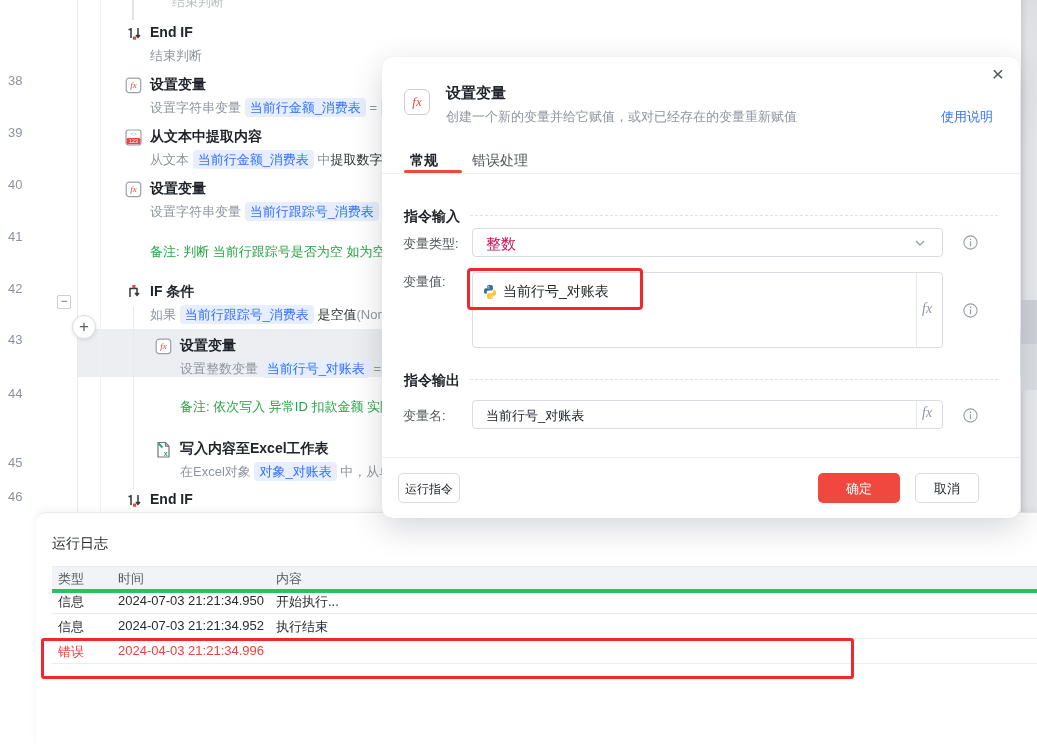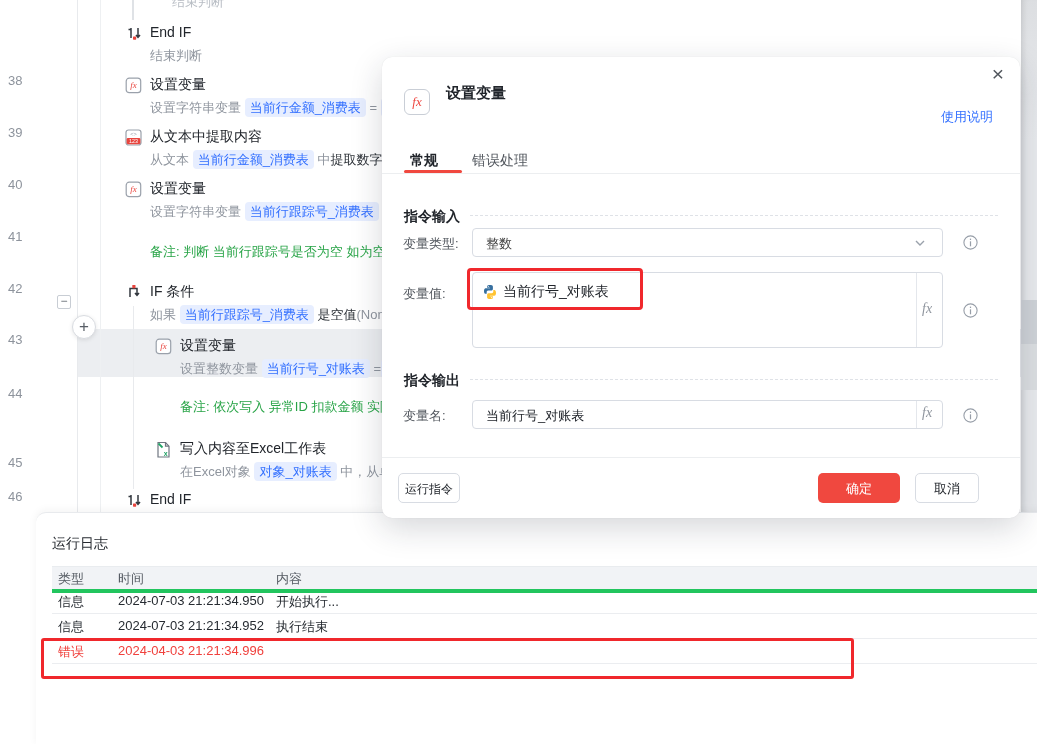--- a/index.html
+++ b/index.html
@@ -8,21 +8,21 @@
 
   
   .flow{position:absolute;left:0;top:0;width:1037px;height:512px;background:#fff;overflow:hidden;}
   .gutter-line{position:absolute;left:77px;top:0;width:1px;height:512px;background:#e8eaed;}
   .content-line{position:absolute;left:100px;top:0;width:1px;height:512px;background:#eef0f2;}
   .nest-line{position:absolute;left:133px;top:306px;width:1px;height:183px;background:#e8eaed;}
   .top-connector{position:absolute;left:132px;top:0;width:2px;height:20px;background:#dfe2e6;}
   .top-partial{position:absolute;left:172px;top:-7px;font-size:13px;color:#b8bdc4;}
   .row-highlight{position:absolute;left:77px;top:329px;width:944px;height:48px;background:#eceef1;}
   .flow-num{position:absolute;left:8px;font-size:13px;color:#8d939c;margin-top:37px;}
-  .flow-title{position:absolute;font-size:14px;font-weight:400;color:#21252b;white-space:nowrap;}
+  .flow-title{position:absolute;font-size:14px;font-weight:700;color:#21252b;white-space:nowrap;}
   .flow-sub{position:absolute;font-size:13px;color:#8f959e;white-space:nowrap;line-height:19px;}
   .flow-sub .seg-dark{color:#2b3036;}
   .seg-pill{display:inline-block;background:#e7eeff;color:#3370ff;border-radius:4px;padding:0 5px;line-height:19px;}
   .flow-comment{position:absolute;font-size:13px;color:#28a447;white-space:nowrap;}
   .flow-icon{position:absolute;width:18px;height:17px;}
   .collapse-box{position:absolute;left:57px;top:295px;width:14px;height:14px;box-sizing:border-box;
     border:1px solid #c8cdd4;border-radius:2px;background:#fff;color:#6b7178;font-size:12px;
     line-height:11px;text-align:center;cursor:pointer;}
   .add-btn{position:absolute;left:72px;top:315px;width:24px;height:24px;box-sizing:border-box;
     border:1px solid #d9dce1;border-radius:50%;background:#fff;color:#585e66;font-size:17px;
@@ -62,21 +62,21 @@
   .dlg-help{position:absolute;left:559px;top:51px;font-size:13px;color:#3370ff;cursor:pointer;}
   .tab{position:absolute;top:95px;font-size:14px;color:#51565d;cursor:pointer;}
   .tab.active{font-weight:700;color:#21252b;}
   .tab-underline{position:absolute;left:22px;top:113px;width:58px;height:3px;background:#f0483f;border-radius:2px;}
   .dlg-divider{position:absolute;left:0;top:116px;width:638px;height:1px;background:#eceef0;}
   .sec-title{position:absolute;left:22px;font-size:14px;font-weight:700;color:#21252b;}
   .dash{position:absolute;left:88px;width:528px;border-top:1px dashed #dfe2e7;}
   .lbl{position:absolute;left:21px;font-size:13px;color:#51565d;}
   .dlg-select{position:absolute;left:90px;top:171px;width:471px;height:29px;box-sizing:border-box;
     border:1px solid #d8dce3;border-radius:4px;background:#fff;cursor:pointer;}
-  .dlg-select .sel-text{position:absolute;left:13px;top:6px;font-size:13px;color:#404040;}
+  .dlg-select .sel-text{position:absolute;left:13px;top:6px;font-size:15px;color:#be185d;}
   .chevron{position:absolute;left:441px;top:10px;}
   .dlg-textarea{position:absolute;left:90px;top:215px;width:471px;height:76px;box-sizing:border-box;
     border:1px solid #d8dce3;border-radius:4px;background:#fff;}
   .py-icon{position:absolute;left:9px;top:11px;}
   .ta-text{position:absolute;left:30px;top:10px;font-size:14px;color:#21252b;}
   .fx-col{position:absolute;right:0;top:0;width:25px;height:74px;border-left:1px solid #e4e7ec;}
   .fx-glyph{position:absolute;left:5px;top:28px;font-size:14px;font-style:italic;color:#8f959e;
     font-family:"Liberation Serif",serif;}
   .dlg-input{position:absolute;left:90px;top:343px;width:471px;height:29px;box-sizing:border-box;
     border:1px solid #d8dce3;border-radius:4px;background:#fff;}
@@ -204,20 +204,21 @@
           <span class="col-time">2024-04-03 21:21:34.996</span>
         </div>
       </div>
     <div class="log-error-box"></div>
   </section>
 
   <div class="dialog">
     <div class="dlg-close">×</div>
     <div class="dlg-icon">fx</div>
     <div class="dlg-title">设置变量</div>
+    <div class="dlg-sub">创建一个新的变量并给它赋值，或对已经存在的变量重新赋值</div>
     <a class="dlg-help">使用说明</a>
 
     <div class="tab active" style="left:28px">常规</div>
     <div class="tab" style="left:90px">错误处理</div>
     <div class="tab-underline"></div>
     <div class="dlg-divider"></div>
 
     <div class="sec-title" style="top:151px">指令输入</div>
     <div class="dash" style="top:158px"></div>
 
@@ -227,21 +228,21 @@
       <svg class="chevron" width="12" height="8" viewBox="0 0 12 8">
           <path d="M2 2 L6 6 L10 2" fill="none" stroke="#9aa1ab" stroke-width="1.4"></path>
         </svg>
     </div>
     <svg class="info-icon" style="top:178px" width="15" height="15" viewBox="0 0 15 15">
         <circle cx="7.5" cy="7.5" r="6.6" fill="none" stroke="#979ea8" stroke-width="1.1"></circle>
         <rect x="6.9" y="6.3" width="1.2" height="5" fill="#979ea8"></rect>
         <rect x="6.9" y="3.6" width="1.2" height="1.4" fill="#979ea8"></rect>
       </svg>
 
-    <div class="lbl" style="top:228px">变量值:</div>
+    <div class="lbl" style="top:216px">变量值:</div>
     <div class="dlg-textarea">
       <svg class="py-icon" width="16" height="16" viewBox="0 0 16 16">
         <path fill="#366f9f" d="M7.9 1C4.9 1 5.1 2.3 5.1 2.3v1.5h3v.4H3.9S2 3.9 2 6.9s1.7 2.9 1.7 2.9h1V8.3s-.1-1.7 1.7-1.7h2.9s1.6.1 1.6-1.5V2.7S11.2 1 7.9 1zM6.3 1.9a.55.55 0 1 1 0 1.1.55.55 0 0 1 0-1.1z"></path>
         <path fill="#ffc331" d="M8.1 15c3 0 2.8-1.3 2.8-1.3v-1.5h-3v-.4h4.2s1.9.2 1.9-2.8-1.7-2.9-1.7-2.9h-1v1.5s.1 1.7-1.7 1.7H6.7s-1.6-.1-1.6 1.5v2.5S4.8 15 8.1 15zm1.6-.9a.55.55 0 1 1 0-1.1.55.55 0 0 1 0 1.1z"></path>
       </svg>
       <span class="ta-text">当前行号_对账表</span>
       <div class="fx-col">
         <span class="fx-glyph">fx</span>
       </div>
     </div>

